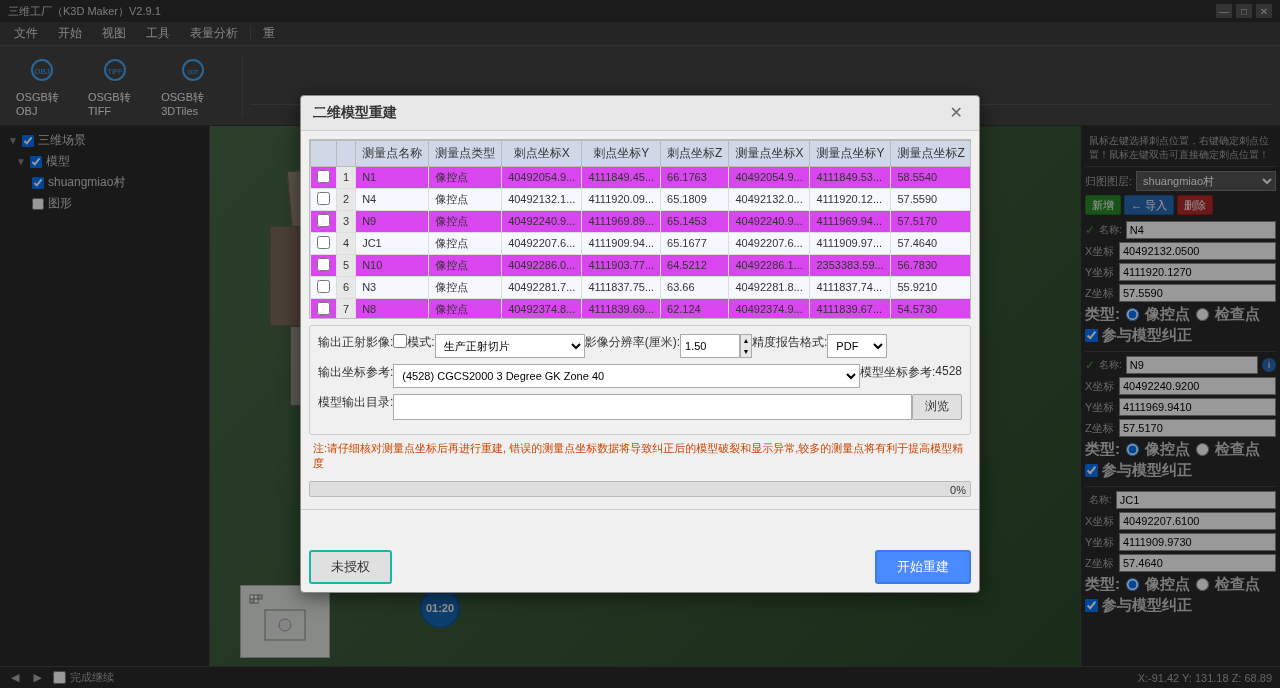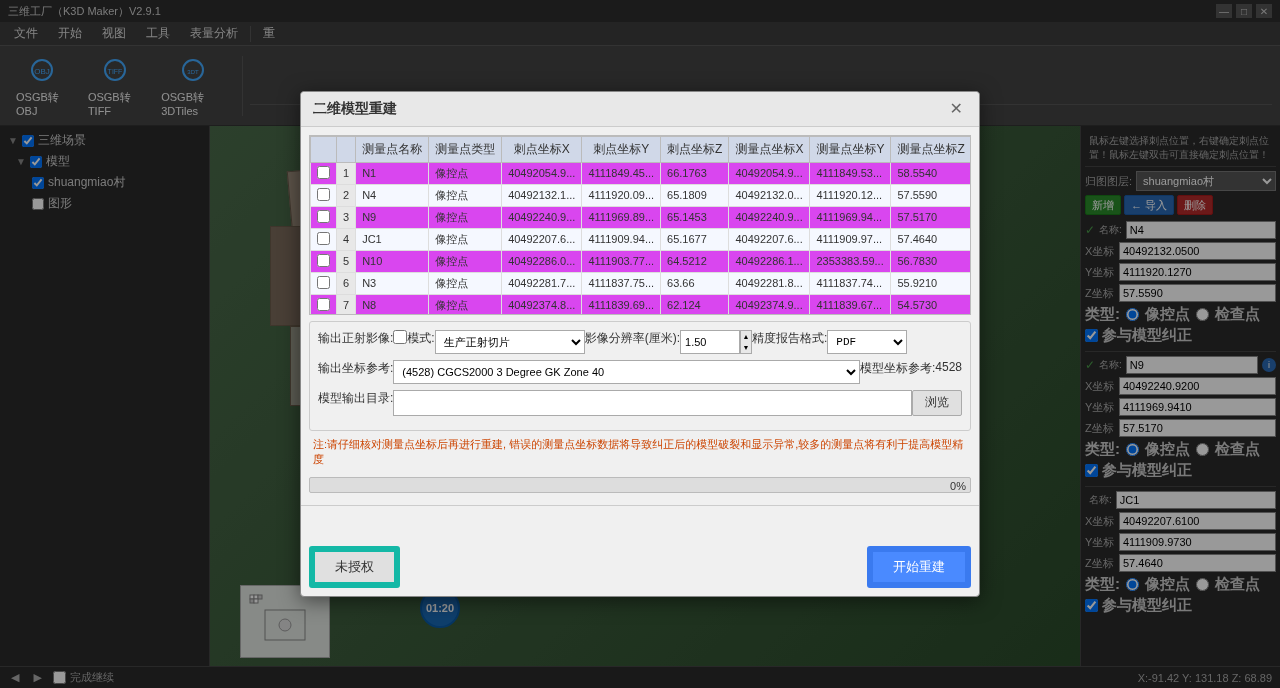--- a/index.html
+++ b/index.html
@@ -464,21 +464,21 @@
       display: flex;
       align-items: center;
       justify-content: space-between;
       border-top: 1px solid #ccc;
     }
     .modal-footer-btn {
       padding: 6px 20px;
       font-size: 13px;
       cursor: pointer;
       border-radius: 3px;
-      border: 6px solid #14b8a6;
+      border: 2px solid #14b8a6;
       margin-top: 32px;
     }
     .btn-unauthorized { background: #e0e0e0; color: #333; }
     .btn-start { background: #4a8aff; color: #fff; border-color: #3a7aef; }
 
     
     .timer-circle {
       position: absolute;
       bottom: 60px;
       left: 210px;
@@ -861,21 +861,21 @@
             <option>正射影像</option>
             <option>切片</option>
           </select>
           <span class="settings-label">影像分辨率(厘米):</span>
           <input class="settings-input" value="1.50" style="">
           <div class="spin-btn">
             <button class="spin-up">▲</button>
             <button class="spin-down">▼</button>
           </div>
           <span class="settings-label">精度报告格式:</span>
-          <select class="settings-select" style="width:80px;font-family:Liberation Mono, monospace;">
+          <select class="settings-select" style="width:60px;">
             <option>PDF</option>
             <option>Word</option>
             <option>Excel</option>
           </select>
         </div>
 
         <div class="settings-row">
           <span class="settings-label">输出坐标参考:</span>
           <select class="settings-select-large">
             <option>(4528) CGCS2000 3 Degree GK Zone 40</option>

